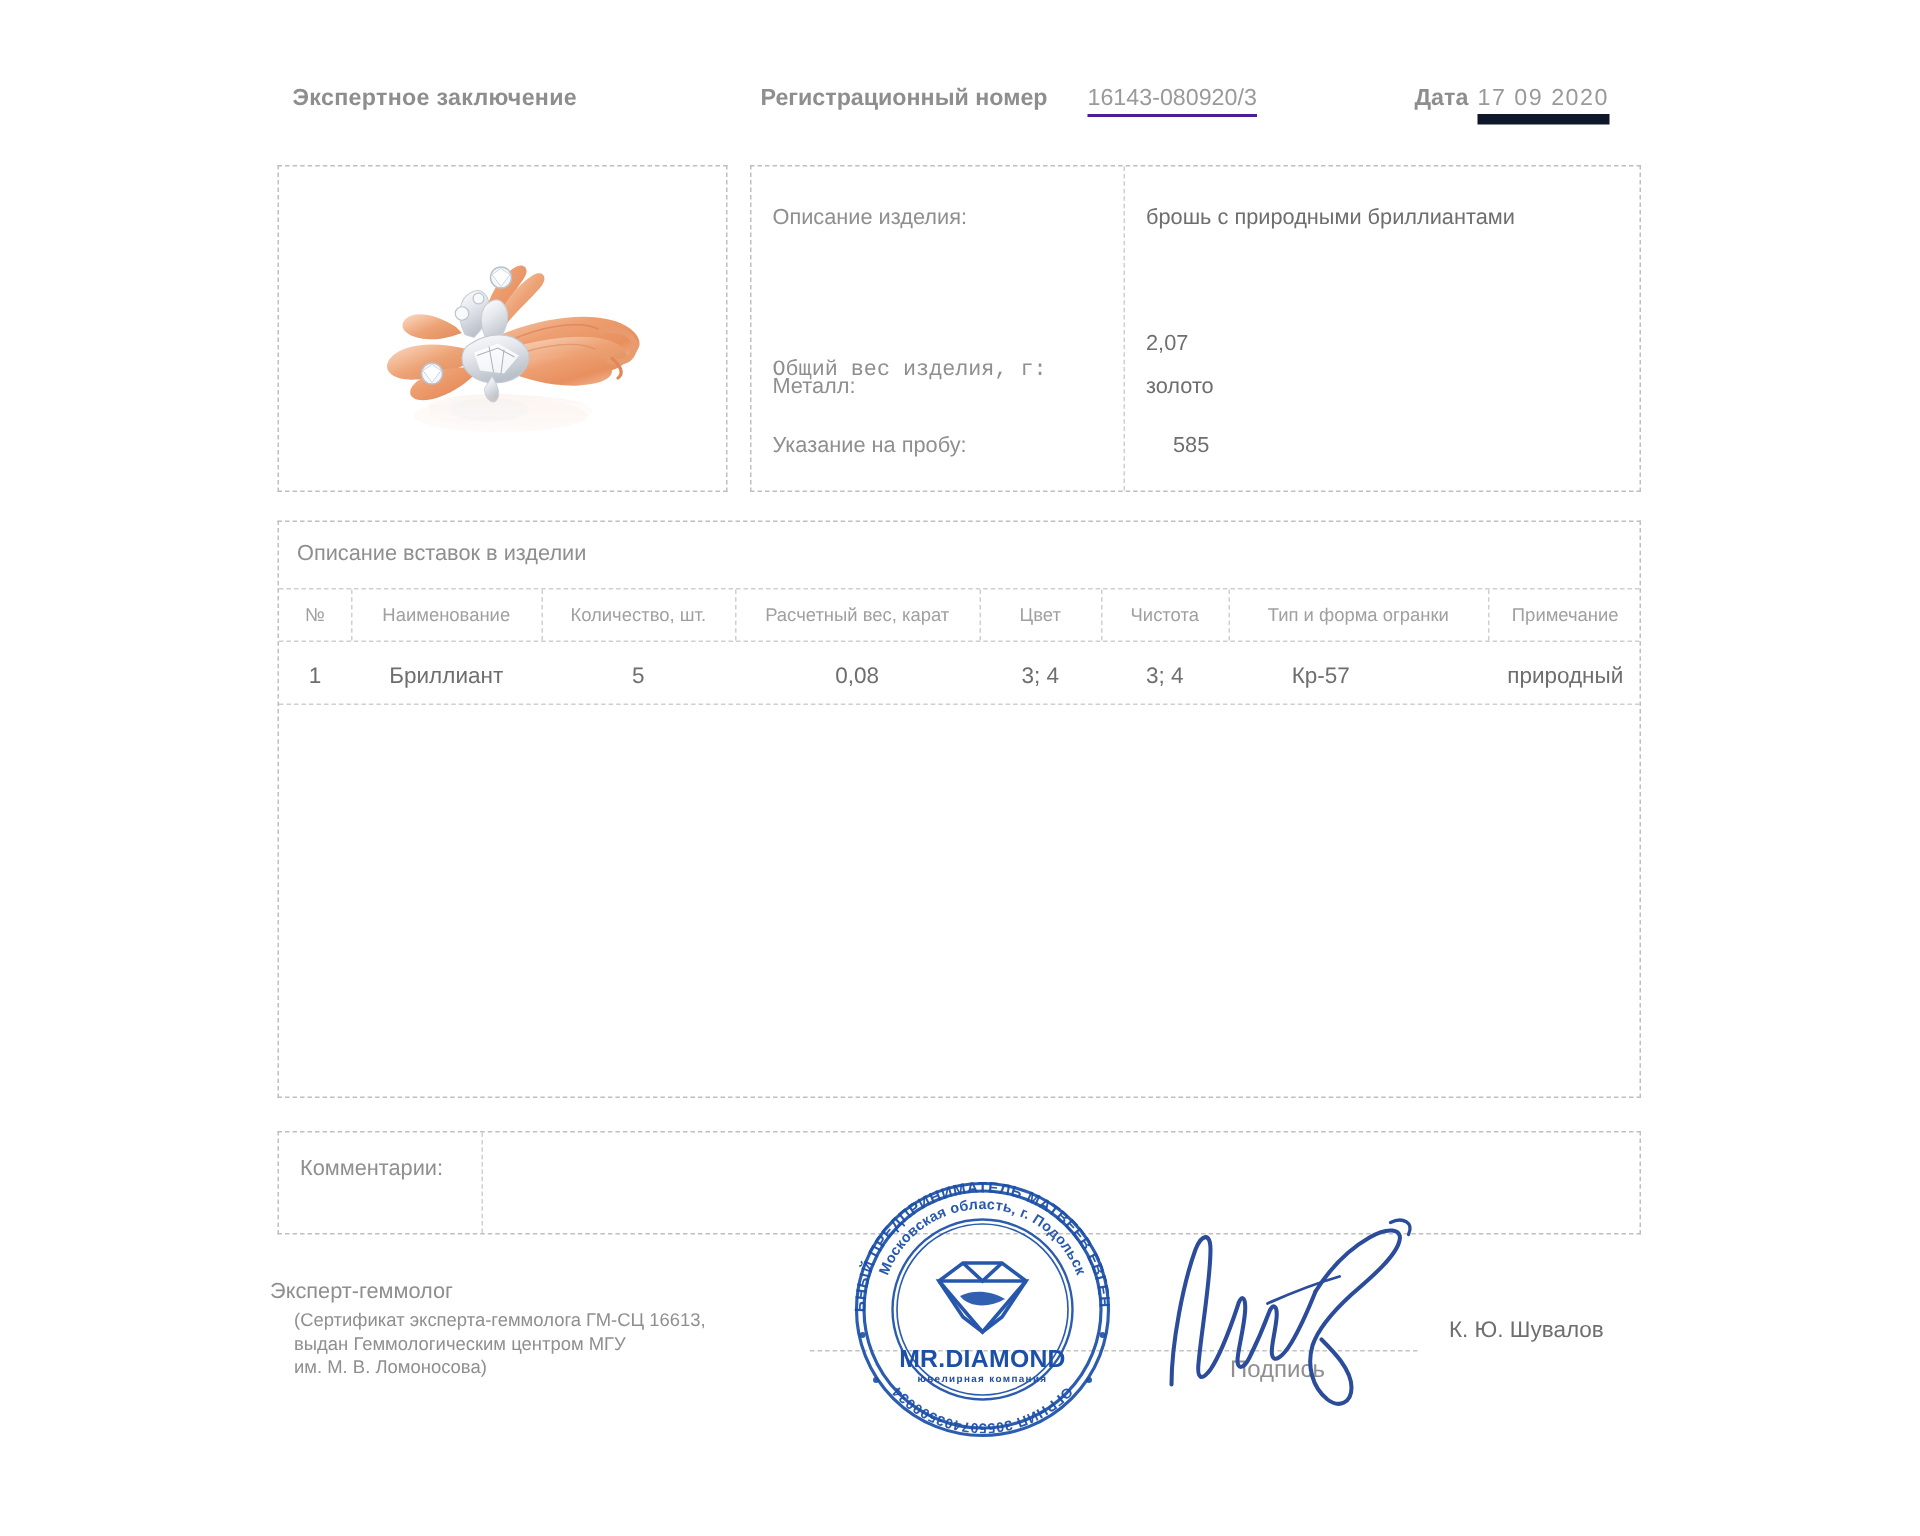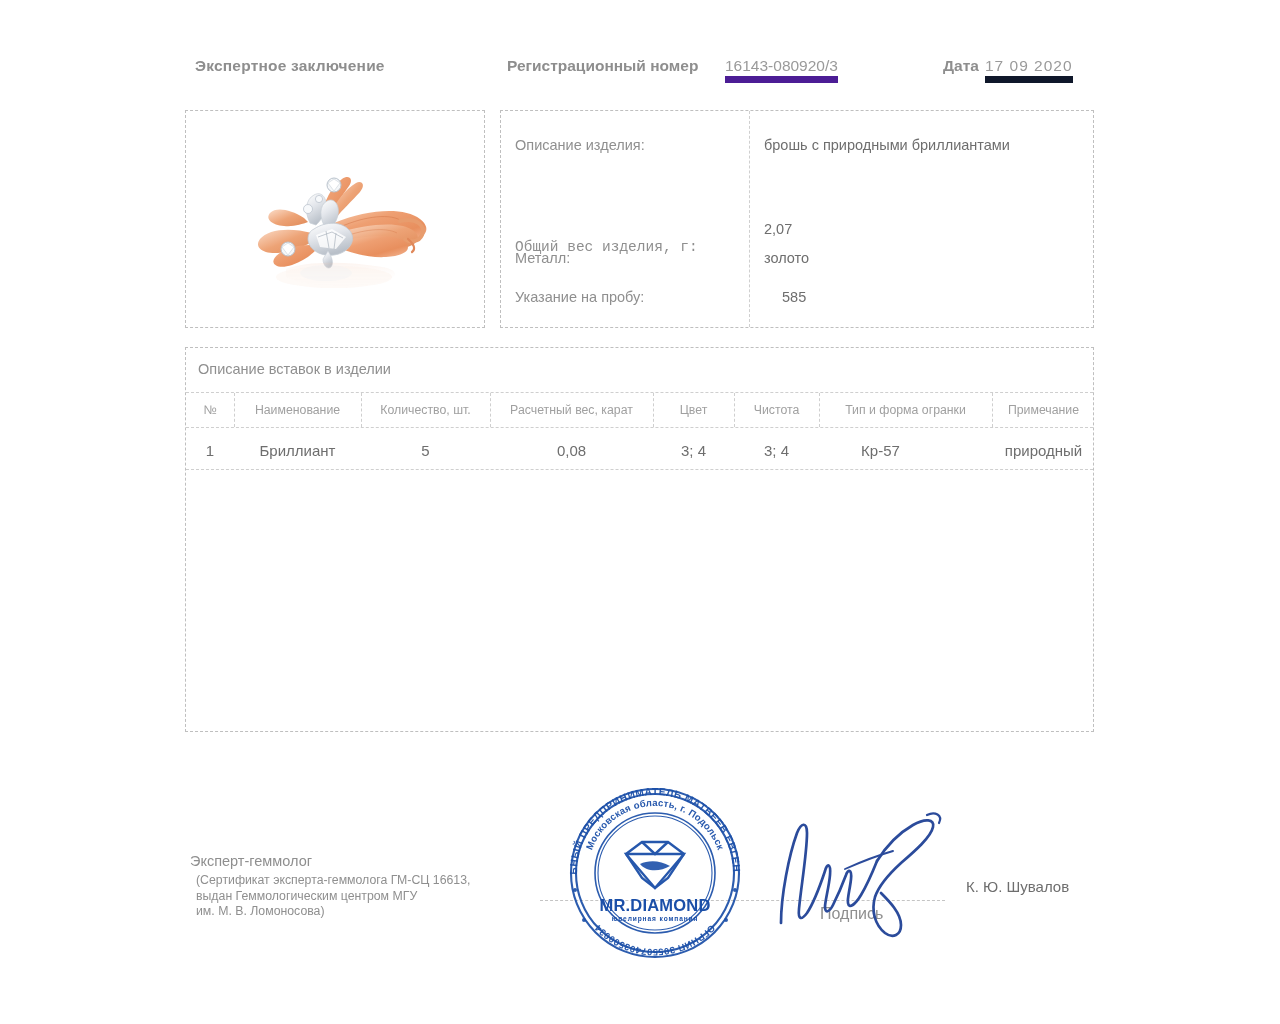--- a/index.html
+++ b/index.html
@@ -27,21 +27,21 @@
     letter-spacing: .2px; white-space: nowrap;
   }
   .hdr-reg-label {
     position: absolute; left: 322px; top: 0;
     font-size: 15.5px; font-weight: bold; color: #8e8e8e;
     white-space: nowrap;
   }
   .hdr-reg-value {
     position: absolute; left: 540px; top: 0;
     font-size: 15.5px; color: #9a9a9a;
-    border-bottom: 7px solid #4c1d95;
+    border-bottom: 2px solid #4c1d95;
     padding-bottom: 1px; white-space: nowrap;
   }
   .hdr-date-label {
     position: absolute; left: 758px; top: 0;
     font-size: 15.5px; font-weight: bold; color: #8e8e8e;
     white-space: nowrap;
   }
   .hdr-date-value {
     position: absolute; left: 800px; top: 0;
     font-size: 15.5px; color: #9a9a9a; letter-spacing: 1px;
@@ -105,21 +105,21 @@
     position: absolute; left: 135px; top: 0; bottom: 0;
     border-left: 1px dashed #cfcfcf;
   }
   .comments-label {
     position: absolute; left: 14px; top: 16px;
     font-size: 14.5px; color: #8f8f8f; white-space: nowrap;
   }
 
   
   .exp-title {
-    position: absolute; left: 190px; top: 853px;
+    position: absolute; left: 180px; top: 853px;
     font-size: 14.5px; color: #8f8f8f; white-space: nowrap;
   }
   .exp-sub {
     position: absolute; left: 196px; top: 873px;
     font-size: 12.3px; color: #8f8f8f; line-height: 15.5px;
     white-space: pre-line;
   }
   .sig-line {
     position: absolute; left: 540px; top: 900px; width: 405px;
     border-top: 1px dashed #c4c4c4;
@@ -258,20 +258,24 @@
     <div class="td" style="left:0px;   width:48px;">1</div>
     <div class="td" style="left:48px;  width:127px;">Бриллиант</div>
     <div class="td" style="left:175px; width:129px;">5</div>
     <div class="td" style="left:304px; width:163px;">0,08</div>
     <div class="td" style="left:467px; width:81px;">3; 4</div>
     <div class="td" style="left:548px; width:85px;">3; 4</div>
     <div class="td" style="left:608px; width:173px;text-align:center;">Кр-57</div>
     <div class="td" style="left:806px; width:103px;">природный</div>
   </div>
 
+  <div class="dbox comments-box">
+    <div class="comments-divider"></div>
+    <div class="comments-label">Комментарии:</div>
+  </div>
 
   <div class="exp-title">Эксперт-геммолог</div>
   <div class="exp-sub">(Сертификат эксперта-геммолога ГМ-СЦ 16613,
 выдан Геммологическим центром МГУ
 им. М. В. Ломоносова)</div>
 
   <div class="sig-line"></div>
   <div class="sig-caption">Подпись</div>
   <div class="sig-name">К. Ю. Шувалов</div>
 

